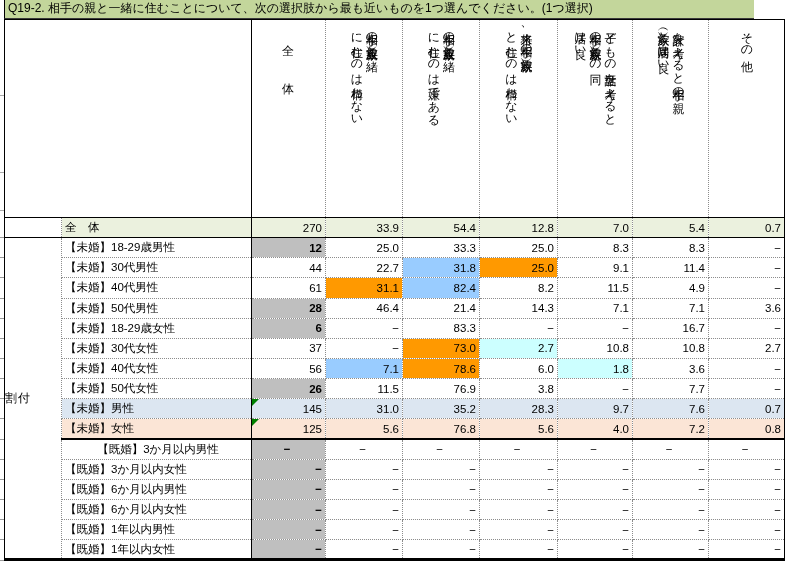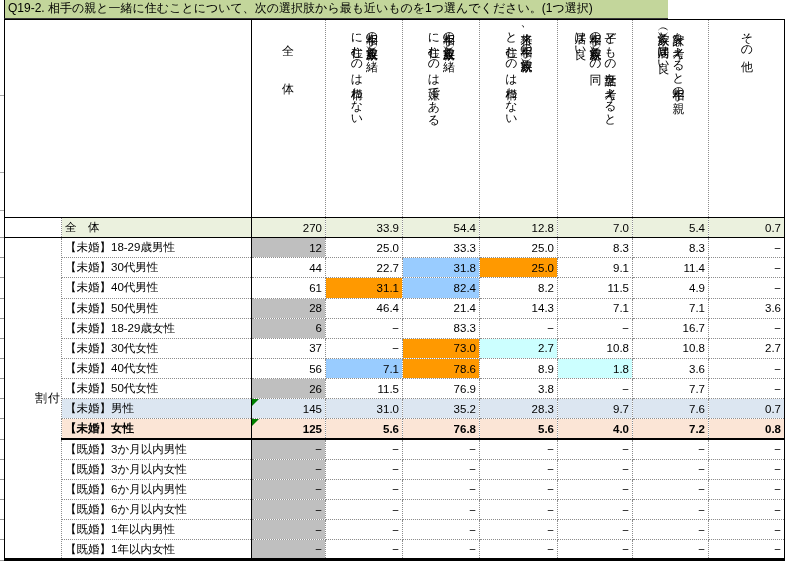--- a/index.html
+++ b/index.html
@@ -4,47 +4,47 @@
 <style>
   html,body{margin:0;padding:0;background:#fff;}
   .viewport{position:relative;width:785px;height:562px;overflow:hidden;
     font-family:"Liberation Sans","DejaVu Sans",sans-serif;color:#000;background:#fff;}
   
   .margin-ticks{position:absolute;left:0;width:4px;}
   .margin-ticks.header{top:19px;height:199px;
     background:repeating-linear-gradient(to bottom,transparent 0 37.5px,#aaa 37.5px 38.5px);}
   .margin-ticks.body{top:218px;height:344px;
     background:repeating-linear-gradient(to bottom,transparent 0 19.15px,#999 19.15px 20.15px);}
-  .title-bar{position:absolute;left:4px;top:0;width:664px;height:19px;box-sizing:border-box;
+  .title-bar{position:absolute;left:4px;top:0;width:750px;height:19px;box-sizing:border-box;
     background:var(--title-bg,#C3D69B);border-left:1px solid #000;border-bottom:1px solid #3a3a3a;
     font-size:12px;line-height:17px;padding-left:3px;white-space:nowrap;overflow:hidden;}
   table.crosstab{position:absolute;left:4px;top:19px;width:780px;border-collapse:collapse;
     table-layout:fixed;border:1px solid #000;border-bottom:3px solid #000;}
   th,td{border:1px dotted #8c8c8c;padding:0;box-sizing:border-box;font-size:11.5px;
     font-weight:normal;overflow:hidden;white-space:nowrap;}
   thead tr{height:198px;}
   tbody tr{height:20.15px;}
   thead th{border-bottom:1px solid #000;vertical-align:top;text-align:center;background:#fff;}
   .ncol{border-left:1px solid #000 !important;}
   .vtext{display:inline-block;writing-mode:vertical-rl;white-space:pre-line;
     font-size:12px;line-height:15px;padding-top:4px;text-align:left;}
   .htext{display:inline-block;white-space:pre-line;font-size:12px;line-height:38px;
     padding-top:12px;letter-spacing:1px;}
   td.lab{text-align:left;padding-left:3px;}
   td.num{text-align:right;padding-right:3px;position:relative;}
-  td.gray{background:var(--gray,#BFBFBF);}
+  td.gray{background:var(--gray,#BFBFBF);font-weight:bold;}
   td.orange{background:var(--orange,#FF9900);}
   td.blue{background:var(--blue,#99CCFF);}
   td.cyan{background:var(--cyan,#CCFFFF);}
   tr.total td{background:var(--total-bg,#EBF1DE);border-bottom:1px solid #000;}
   tr.total td.blank-first{background:#fff;}
   tr.male td{background:var(--male-bg,#DCE6F1);}
-  tr.female td{background:var(--female-bg,#FBE5D6);font-weight:bold;}
-  tr.married-first td{border-top:2px solid #000;}
-  .group-label-cell{text-align:right;vertical-align:middle;font-size:12px;background:#fff;
+  tr.female td{background:var(--female-bg,#FBE5D6);}
+  tr.married-first td{border-top:2px solid #000;text-align:center;}
+  .group-label-cell{text-align:left;vertical-align:middle;font-size:12px;background:#fff;
     letter-spacing:1px;}
   .tri{position:absolute;left:0;top:0;width:0;height:0;
     border-top:7px solid var(--marker,#008000);border-right:7px solid transparent;}
 </style>
 </head>
 <body>
 
 <div class="viewport">
   <div class="margin-ticks header"></div>
   <div class="margin-ticks body"></div>
@@ -151,21 +151,21 @@
           <td class="num cyan">2.7</td>
           <td class="num">10.8</td>
           <td class="num">10.8</td>
           <td class="num">2.7</td>
         </tr>
         <tr>
           <td class="lab">【未婚】40代女性</td>
           <td class="num ncol">56</td>
           <td class="num blue">7.1</td>
           <td class="num orange">78.6</td>
-          <td class="num">8.9</td>
+          <td class="num">6.0</td>
           <td class="num cyan">1.8</td>
           <td class="num">3.6</td>
           <td class="num">−</td>
         </tr>
         <tr>
           <td class="lab">【未婚】50代女性</td>
           <td class="num ncol gray">26</td>
           <td class="num">11.5</td>
           <td class="num">76.9</td>
           <td class="num">3.8</td>

